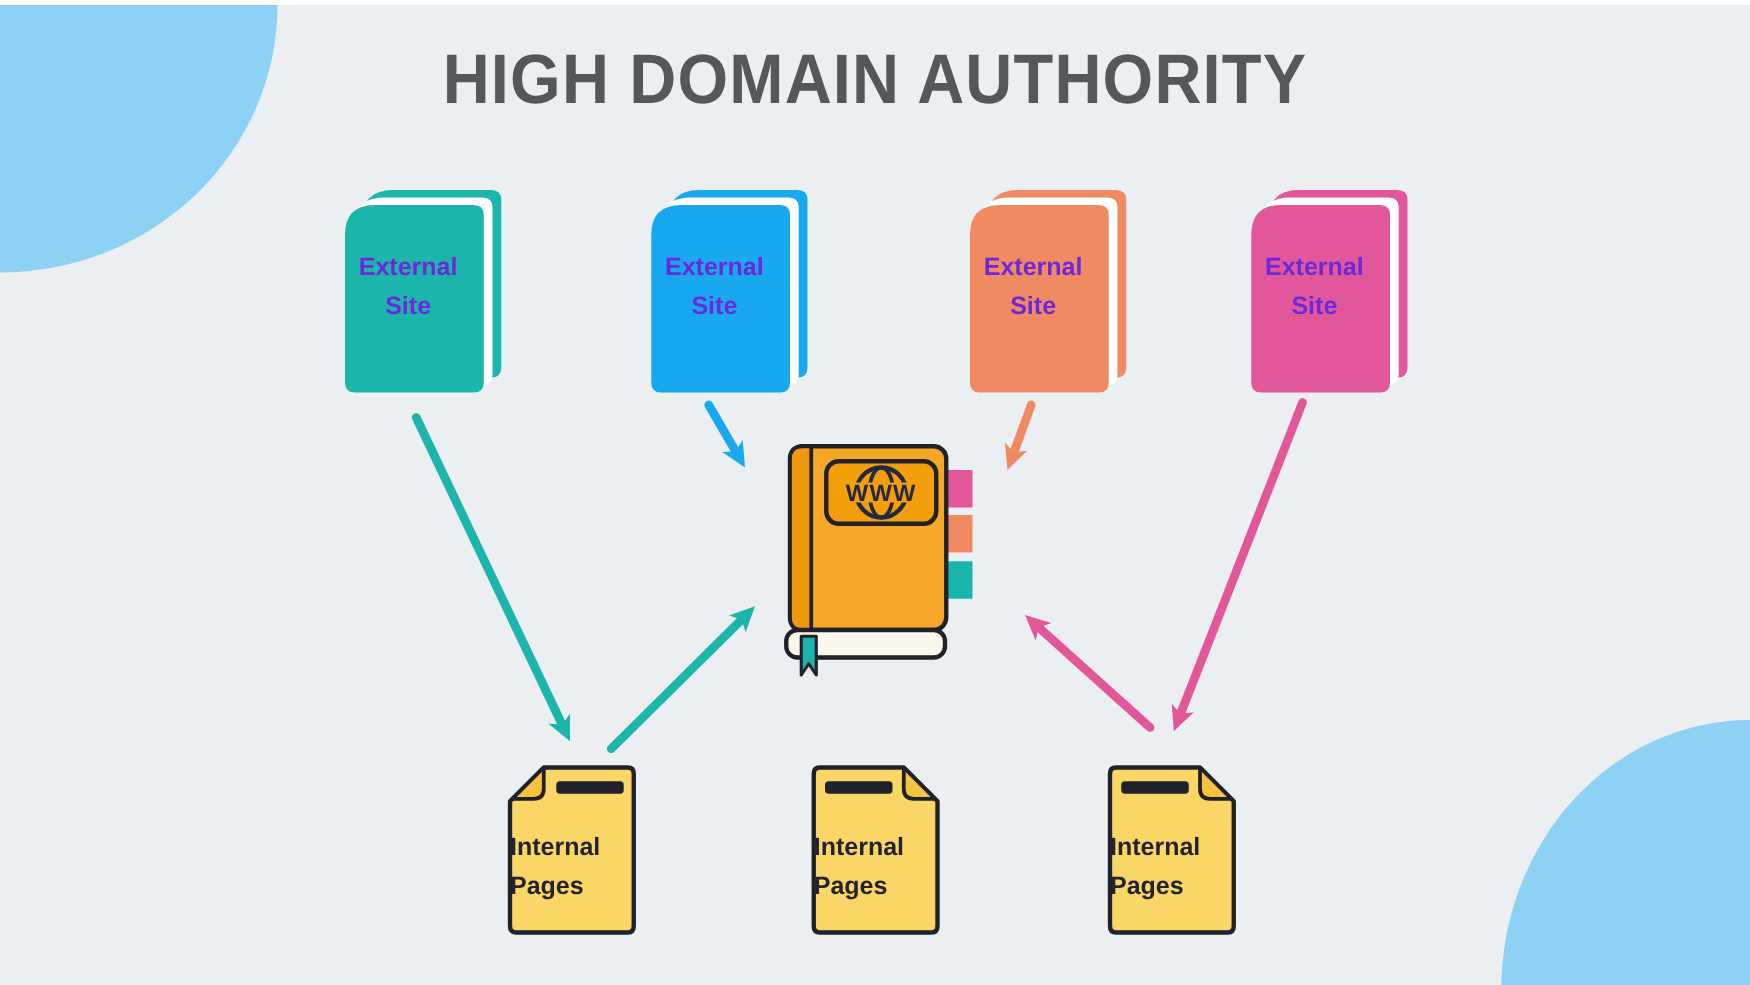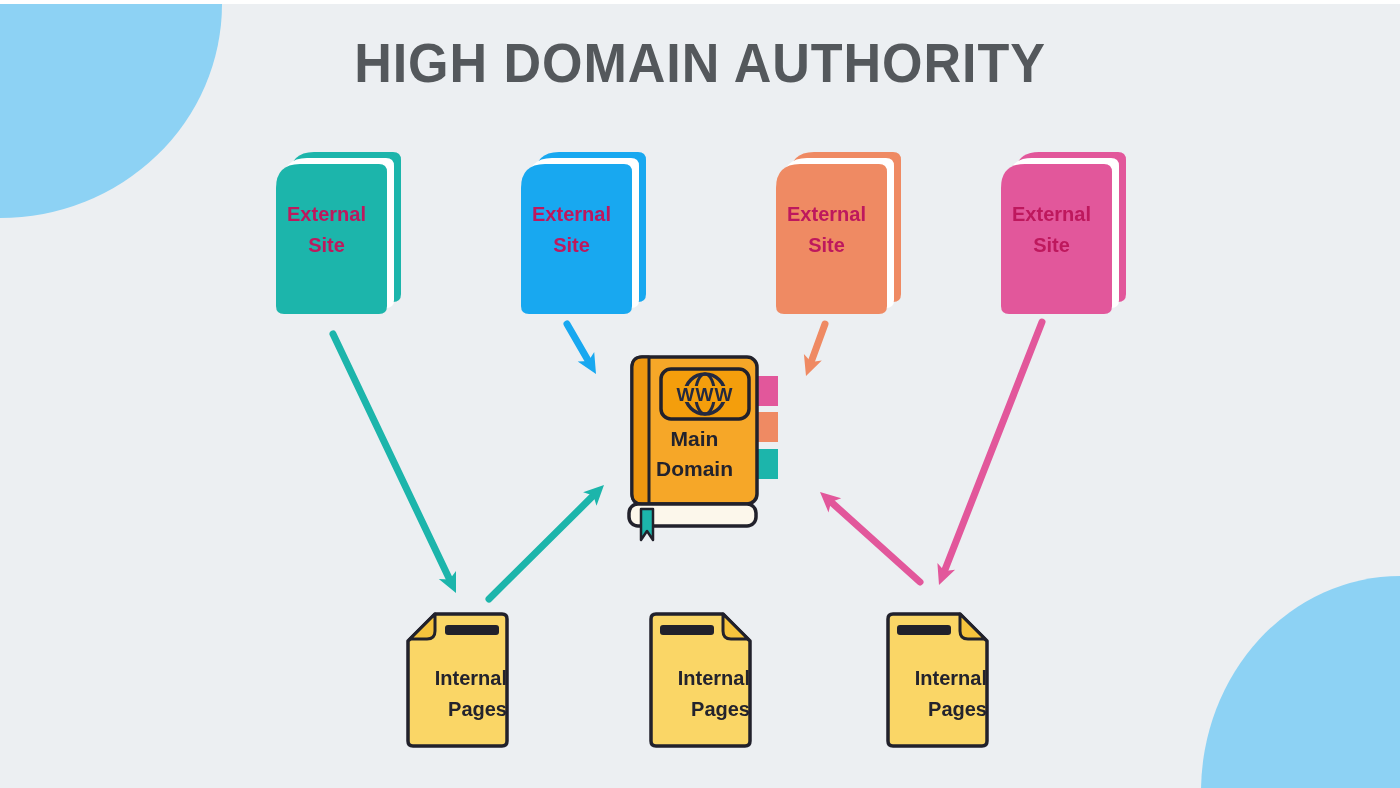--- a/index.html
+++ b/index.html
@@ -8,31 +8,31 @@
   .corner{position:absolute;background:var(--c-corner_blue,#8DD2F4)}
   .corner-tl{left:0;top:0;width:222px;height:214px;border-bottom-right-radius:100%}
   .corner-br{right:0;bottom:0;width:199px;height:216px;border-top-left-radius:100%}
   .title{position:absolute;top:26px;left:0;width:100%;margin:0;text-align:center;
          font-size:56px;font-weight:800;letter-spacing:1px;color:var(--c-title,#54585C);
          transform:scaleX(.93);transform-origin:50% 50%}
   .edges{position:absolute;left:0;top:0;pointer-events:none}
   .node{position:absolute}
   .node svg{position:absolute;left:0;top:0;overflow:visible}
   .book{width:125px;height:162px}
-  .book-label{position:absolute;left:0;top:47px;width:101px;text-align:center;color:#be185d;
+  .book-label{position:absolute;left:0;top:47px;width:101px;text-align:center;color:#6d28d9;
               font-size:20px;font-weight:700;line-height:31px}
   .book-1{left:276px;top:148px}
   .book-2{left:521px;top:148px}
   .book-3{left:776px;top:148px}
   .book-4{left:1001px;top:148px}
   .main-book{left:628px;top:348px;width:155px;height:192px}
   .main-label-text{position:absolute;left:4px;top:72px;width:125px;text-align:center;
                    font-size:21px;font-weight:700;line-height:30px;color:var(--c-text_dark,#23232D)}
   .doc{width:105px;height:138px}
-  .doc-label{position:absolute;left:3px;top:52px;width:99px;text-align:right;
+  .doc-label{position:absolute;left:3px;top:52px;width:99px;text-align:left;
              font-size:20px;font-weight:700;line-height:31px;color:var(--c-text_dark,#23232D)}
   .doc-1{left:405px;top:607px}
   .doc-2{left:648px;top:607px}
   .doc-3{left:885px;top:607px}
   .hidden-defs{position:absolute;width:0;height:0}
 </style>
 </head>
 <body>
 
 <svg class="hidden-defs" aria-hidden="true">
@@ -121,21 +121,20 @@
       <rect x="33" y="17" width="88" height="50" rx="10" style="fill:var(--c-main_label);stroke:var(--c-outline);stroke-width:3.5"></rect>
       <g>
         <circle cx="77" cy="42" r="20" style="fill:none;stroke:var(--c-globe);stroke-width:3.5"></circle>
         <ellipse cx="77" cy="42" rx="9.5" ry="20" style="fill:none;stroke:var(--c-globe);stroke-width:3"></ellipse>
         <rect x="51" y="34" width="52" height="16" style="fill:var(--c-main_label)"></rect>
         <text x="77" y="49" text-anchor="middle" font-size="19" font-weight="bold" letter-spacing="1" style="fill:var(--c-globe)">WWW</text>
       </g>
       <rect x="1" y="152" width="127" height="22" rx="9" style="fill:var(--c-pages_cream);stroke:var(--c-outline);stroke-width:3.5"></rect>
       <path d="M 13,157 h 12 v 31 l -6,-9 l -6,9 z" style="fill:var(--c-bookmark);stroke:var(--c-outline);stroke-width:2.5;stroke-linejoin:round"></path>
     </svg>
-    <div class="main-label-text">Main Domain</div>
   </div>
 
   <div class="node doc doc-1">
     <svg viewBox="0 0 105 138" width="105" height="138">
       <path d="M 30,3 H 97 Q 102,3 102,8 V 130 Q 102,135 97,135 H 8 Q 3,135 3,130 V 30 Z" style="fill:var(--c-doc_yellow);stroke:var(--c-outline);stroke-width:3.5;stroke-linejoin:round"></path>
       <path d="M 30,3 L 5,28 H 22 Q 30,28 30,20 Z" style="fill:var(--c-doc_fold);stroke:var(--c-outline);stroke-width:3;stroke-linejoin:round"></path>
       <rect x="40" y="14" width="54" height="10" rx="3" style="fill:var(--c-outline)"></rect>
     </svg>
     <div class="doc-label">Internal Pages</div>
   </div>

